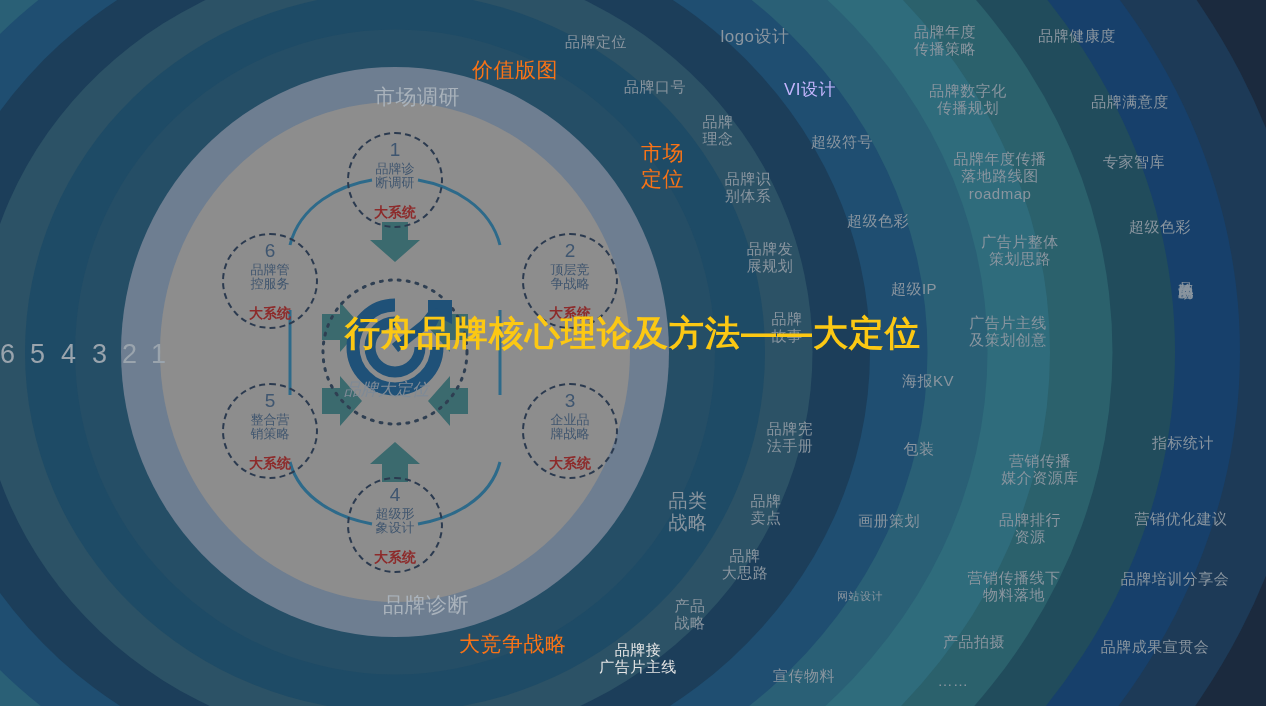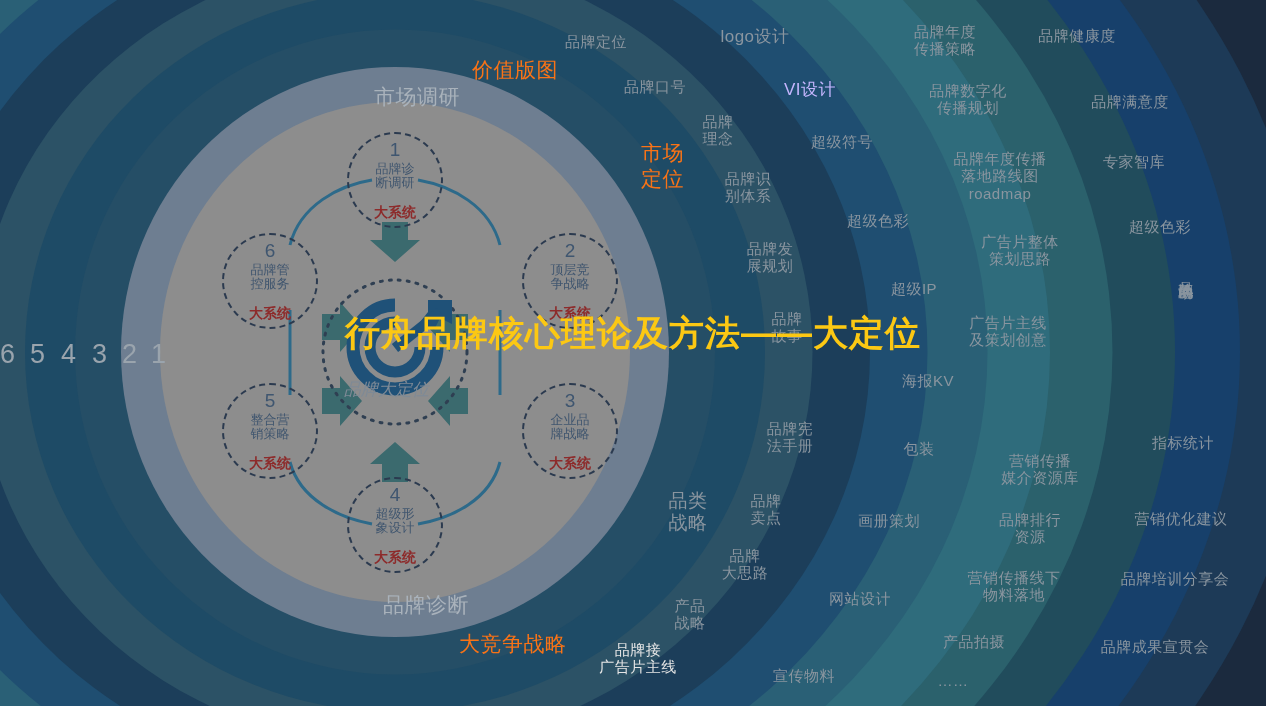--- a/index.html
+++ b/index.html
@@ -201,21 +201,21 @@
         <div>品牌排行</div>
         <div>资源</div>
       </div>
       <div class="bandlabel" style="font-size: 15px; color: rgb(138, 149, 159); left: 1181px; top: 510px; transform: translateX(-50%);">
         <div>营销优化建议</div>
       </div>
       <div class="bandlabel" style="font-size: 15px; color: rgb(138, 149, 159); left: 745px; top: 547px; transform: translateX(-50%);">
         <div>品牌</div>
         <div>大思路</div>
       </div>
-      <div class="bandlabel" style="font-size: 15px; color: rgb(138, 149, 159); left: 860px; top: 590px; transform: translateX(-50%);">
+      <div class="bandlabel" style="font-size: 11px; color: rgb(138, 149, 159); left: 860px; top: 590px; transform: translateX(-50%);">
         <div>网站设计</div>
       </div>
       <div class="bandlabel" style="font-size: 15px; color: rgb(138, 149, 159); left: 1014px; top: 569px; transform: translateX(-50%);">
         <div>营销传播线下</div>
         <div>物料落地</div>
       </div>
       <div class="bandlabel" style="font-size: 15px; color: rgb(138, 149, 159); left: 1175px; top: 570px; transform: translateX(-50%);">
         <div>品牌培训分享会</div>
       </div>
       <div class="bandlabel" style="font-size: 15px; color: rgb(138, 149, 159); left: 690px; top: 597px; transform: translateX(-50%);">

